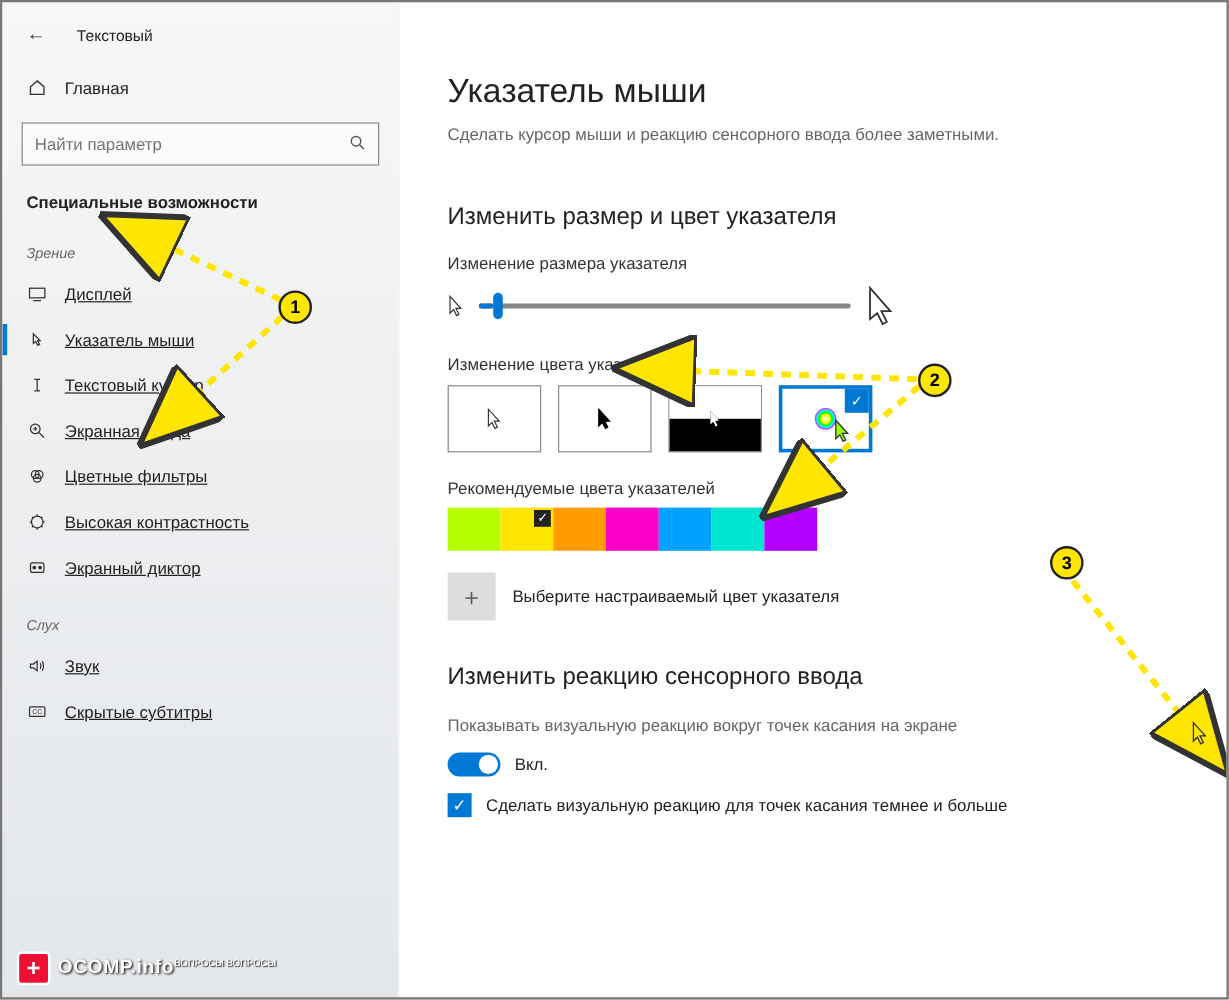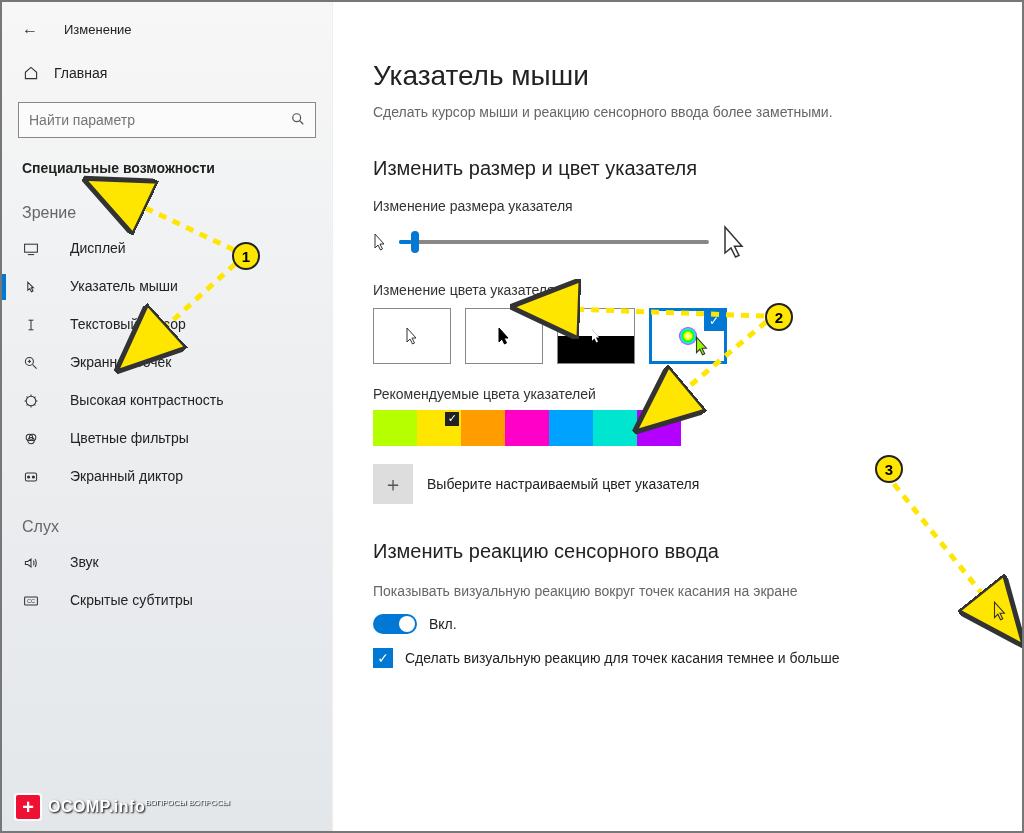--- a/index.html
+++ b/index.html
@@ -9,28 +9,28 @@
 .topbar { display: flex; align-items: center; padding: 0 20px 12px 20px; gap: 26px; }
 .back-icon { font-size: 16px; color: #333; cursor: pointer; }
 .top-title { font-size: 13px; color: #222; }
 .home-row { display: flex; align-items: center; gap: 14px; padding: 14px 20px; cursor: pointer; }
 .home-row span.icon { width: 18px; height: 18px; display: inline-flex; align-items: center; justify-content: center; }
 .home-row .label { font-size: 14px; color: #222; }
 .search-box { margin: 6px 16px 18px 16px; height: 36px; border: 1px solid #888; background: #fbfbfb; display: flex; align-items: center; padding: 0 10px; justify-content: space-between; }
 .search-box input { border: 0; background: transparent; font-size: 14px; color: #be185d; width: 85%; outline: none; }
 .search-box .sicon { color: #555; font-size: 14px; }
 .section-title { font-weight: 600; font-size: 14px; color: #222; padding: 4px 20px 20px 20px; }
-.group-label { font-size: 16px; color: #666; padding: 8px 20px 8px 20px; }
-.nav-item { display: flex; align-items: flex-start; gap: 30px; padding: 10px 20px 10px 20px; font-size: 14px; color: #222; cursor: pointer; position: relative; }
+.group-label { font-size: 12px; color: #666; padding: 8px 20px 8px 20px; font-style: italic; }
+.nav-item { display: flex; align-items: center; gap: 14px; padding: 10px 20px 10px 20px; font-size: 14px; color: #222; cursor: pointer; position: relative; text-decoration: underline; }
 .nav-item.active::before { content: ""; position: absolute; left: 0; top: 6px; bottom: 6px; width: 4px; background: #0078d4; }
 .nav-item .nicon { width: 18px; height: 18px; display: inline-flex; align-items: center; justify-content: center; color: #333; }
 
 .main { flex: 1; padding: 58px 40px 0 40px; background: #fff; position: relative; overflow: hidden; border-left: 1px solid #eee; }
 .main h1 { font-size: 28px; font-weight: 400; color: #222; margin-bottom: 10px; }
-.main .desc { font-size: 14px; color: #666; line-height: 1.5; margin-bottom: 34px; max-width: 500px; }
+.main .desc { font-size: 14px; color: #666; line-height: 1.5; margin-bottom: 47px; max-width: 500px; }
 .main h2 { font-size: 20px; font-weight: 400; color: #222; margin-bottom: 18px; }
 .main .sublabel { font-size: 14px; color: #333; margin-bottom: 10px; }
 .slider-row { display: flex; align-items: center; gap: 12px; margin-bottom: 22px; }
 .cursor-small { width: 14px; height: 20px; }
 .cursor-big { width: 26px; height: 36px; }
 .slider { flex: 0 0 310px; height: 4px; background: #888; position: relative; border-radius: 2px; }
 .slider .fill { position: absolute; left: 0; top: 0; bottom: 0; width: 4%; background: #0078d4; border-radius: 2px; }
 .slider .thumb { position: absolute; left: 4%; top: -9px; width: 8px; height: 22px; background: #0078d4; border-radius: 4px; }
 .color-options { display: flex; gap: 14px; margin-bottom: 22px; }
 .cursor-tile { width: 78px; height: 56px; border: 1px solid #888; display: flex; align-items: center; justify-content: center; position: relative; cursor: pointer; }
@@ -60,21 +60,21 @@
 .logo-text .l1 { font-size: 16px; font-weight: 700; color: #fff; text-shadow: 1px 1px 2px #000; letter-spacing: .5px; }
 .logo-text .l2 { font-size: 8px; color: #fff; text-shadow: 1px 1px 1px #000; }
 </style>
 </head>
 <body>
 
 <div class="container">
   <div class="sidebar">
     <div class="topbar">
       <span class="back-icon">←</span>
-      <span class="top-title">Изменение</span>
+      <span class="top-title">Текстовый</span>
     </div>
     <div class="home-row">
       <span class="icon">
         <svg viewBox="0 0 20 20" width="16" height="16" fill="none" stroke="#333" stroke-width="1.4">
             <path d="M3 9 L10 3 L17 9 V17 H3 Z"></path>
           </svg>
       </span>
       <span class="label">Главная</span>
     </div>
     <div class="search-box">
@@ -118,47 +118,47 @@
     </div>
     <div class="nav-item">
       <span class="nicon">
           <svg viewBox="0 0 20 20" width="16" height="16" fill="none" stroke="#333" stroke-width="1.3">
             <circle cx="8" cy="8" r="5"></circle>
             <line x1="12" y1="12" x2="17" y2="17"></line>
             <line x1="8" y1="6" x2="8" y2="10"></line>
             <line x1="6" y1="8" x2="10" y2="8"></line>
           </svg>
         </span>
-      <span>Экранная точек</span>
+      <span>Экранная ввода</span>
+    </div>
+    <div class="nav-item">
+      <span class="nicon">
+          <svg viewBox="0 0 20 20" width="16" height="16" fill="none" stroke="#333" stroke-width="1.3">
+            <circle cx="8" cy="8" r="4"></circle>
+            <circle cx="12" cy="8" r="4"></circle>
+            <circle cx="10" cy="12" r="4"></circle>
+          </svg>
+        </span>
+      <span>Цветные фильтры</span>
     </div>
     <div class="nav-item">
       <span class="nicon">
           <svg viewBox="0 0 20 20" width="16" height="16" fill="none" stroke="#333" stroke-width="1.3">
             <circle cx="10" cy="10" r="6"></circle>
             <line x1="10" y1="2" x2="10" y2="4"></line>
             <line x1="10" y1="16" x2="10" y2="18"></line>
             <line x1="2" y1="10" x2="4" y2="10"></line>
             <line x1="16" y1="10" x2="18" y2="10"></line>
             <line x1="4.5" y1="4.5" x2="6" y2="6"></line>
             <line x1="14" y1="14" x2="15.5" y2="15.5"></line>
             <line x1="4.5" y1="15.5" x2="6" y2="14"></line>
             <line x1="14" y1="6" x2="15.5" y2="4.5"></line>
           </svg>
         </span>
       <span>Высокая контрастность</span>
-    </div>
-    <div class="nav-item">
-      <span class="nicon">
-          <svg viewBox="0 0 20 20" width="16" height="16" fill="none" stroke="#333" stroke-width="1.3">
-            <circle cx="8" cy="8" r="4"></circle>
-            <circle cx="12" cy="8" r="4"></circle>
-            <circle cx="10" cy="12" r="4"></circle>
-          </svg>
-        </span>
-      <span>Цветные фильтры</span>
     </div>
     <div class="nav-item">
       <span class="nicon">
           <svg viewBox="0 0 20 20" width="16" height="16" fill="none" stroke="#333" stroke-width="1.3">
             <rect x="3" y="5" width="14" height="10" rx="2"></rect>
             <circle cx="7" cy="10" r="1.3" fill="#333"></circle>
             <circle cx="13" cy="10" r="1.3" fill="#333"></circle>
           </svg>
         </span>
       <span>Экранный диктор</span>

